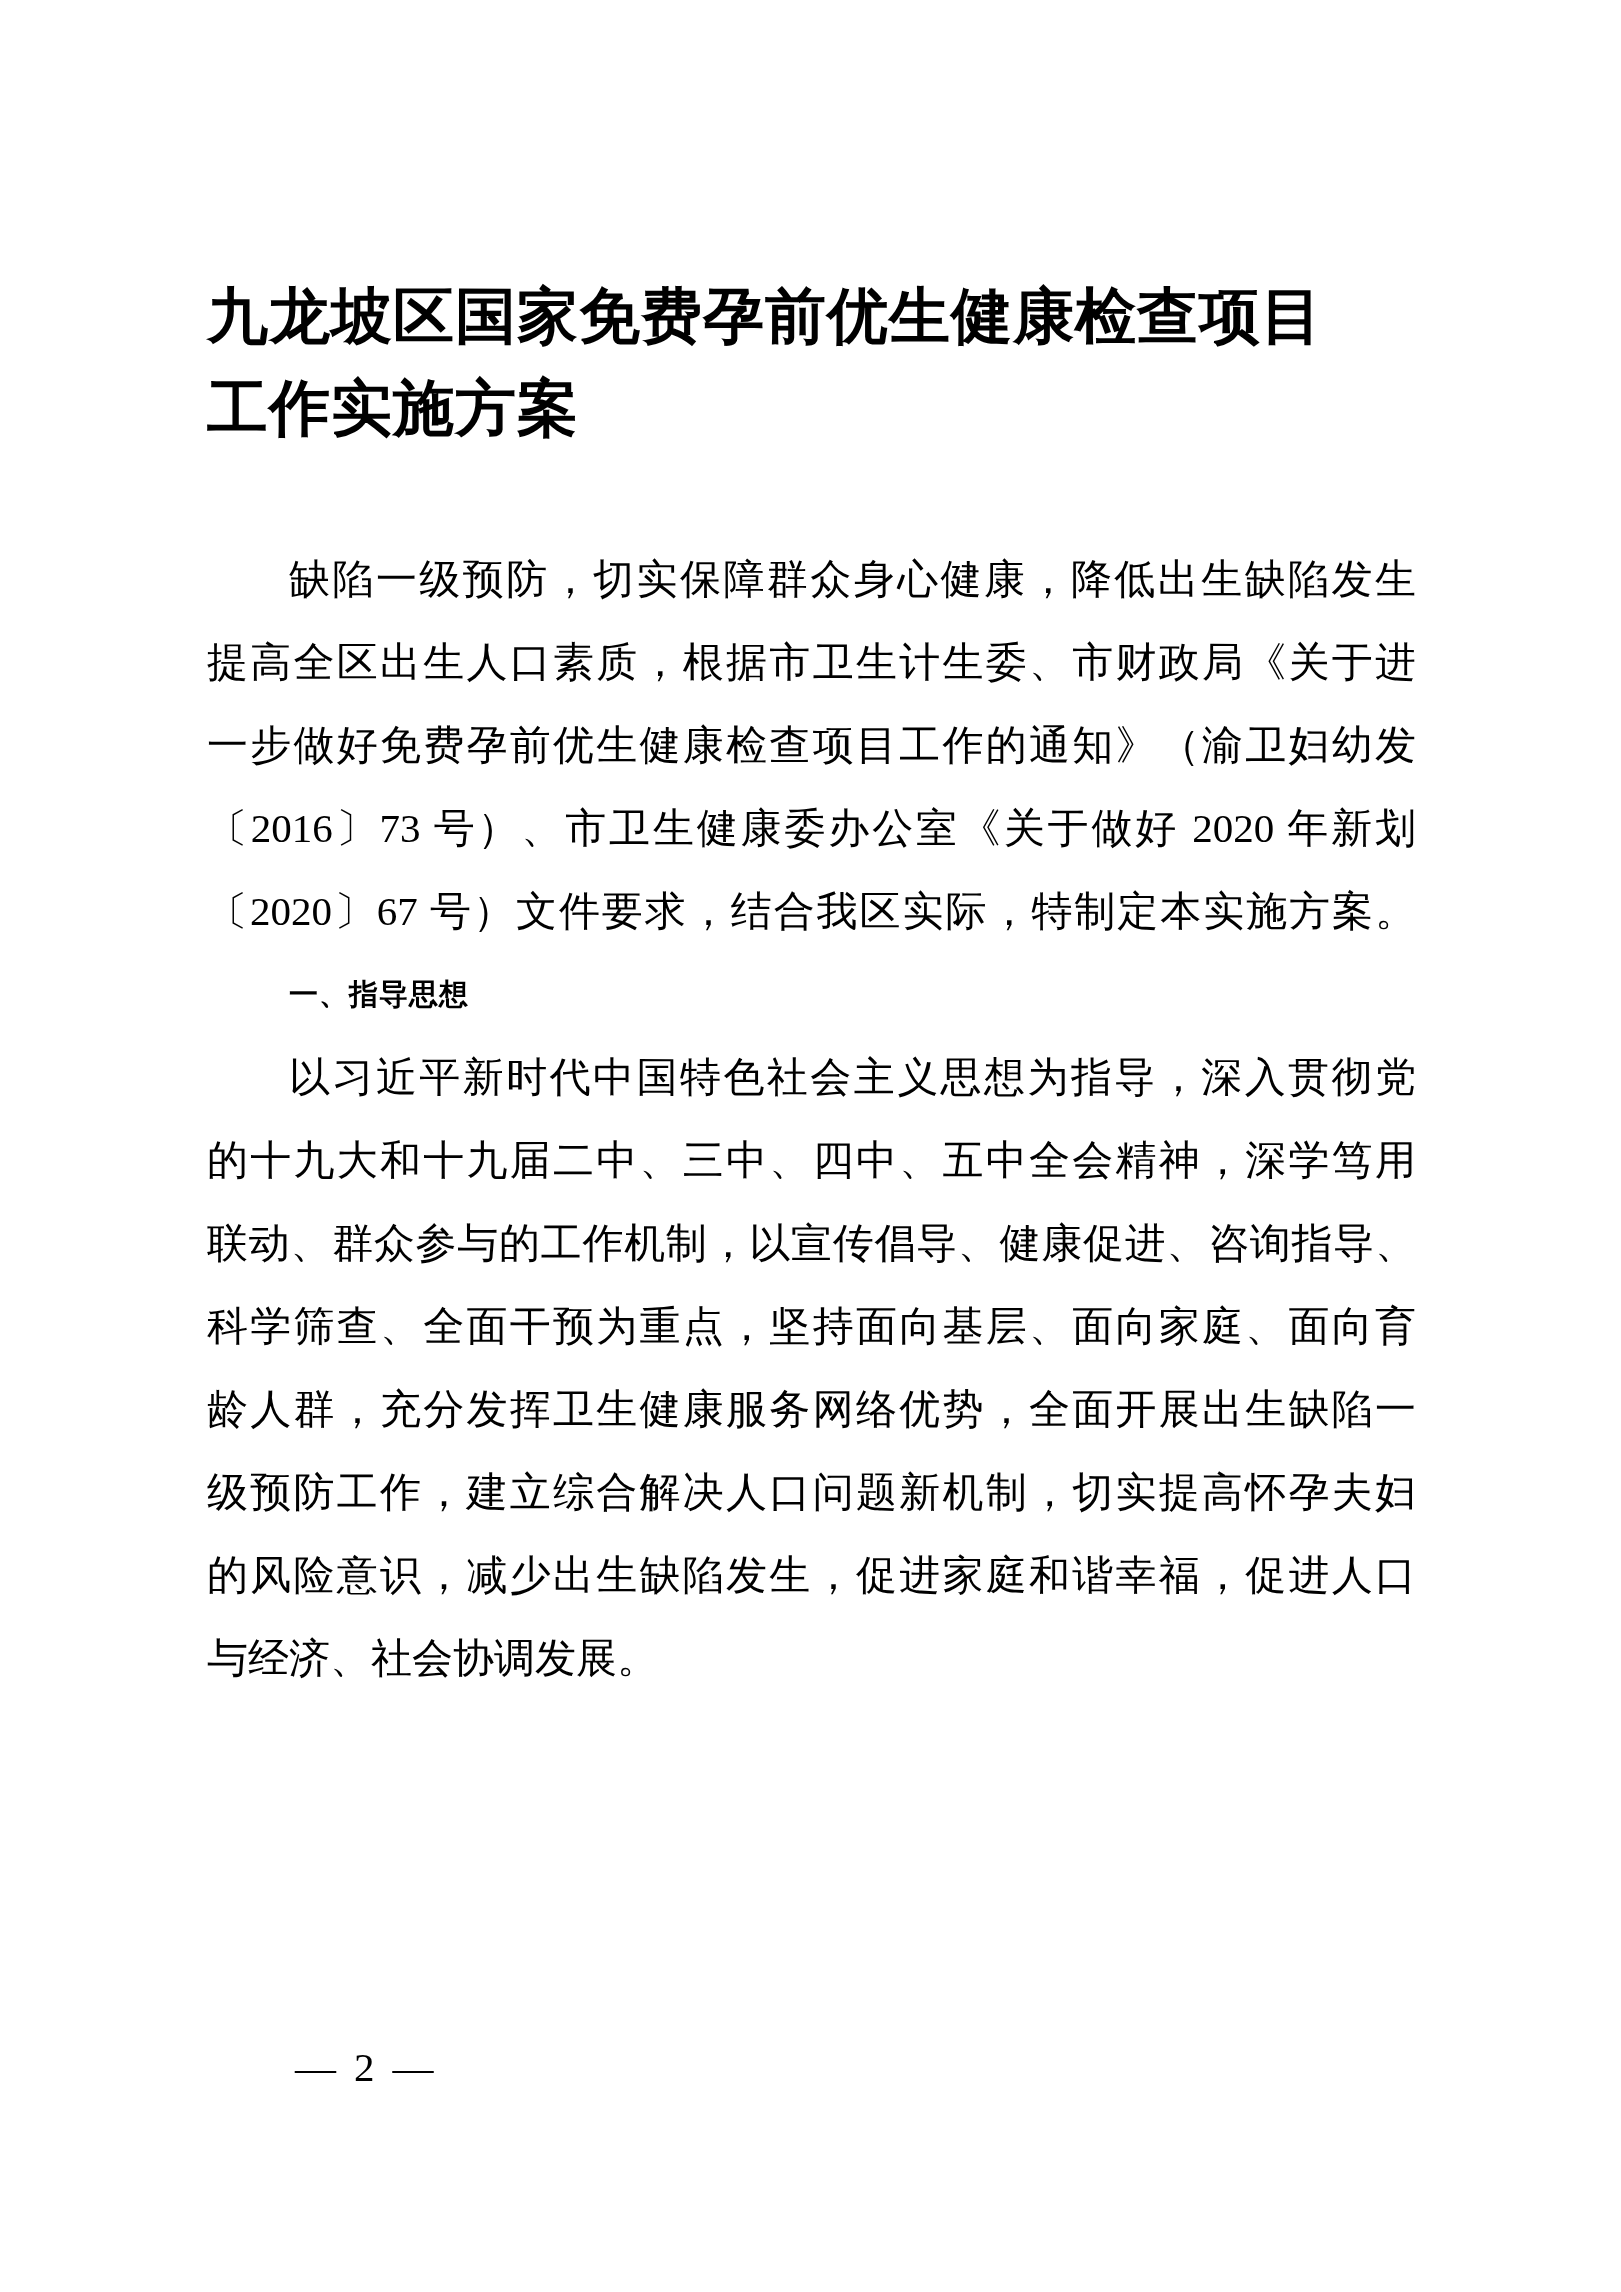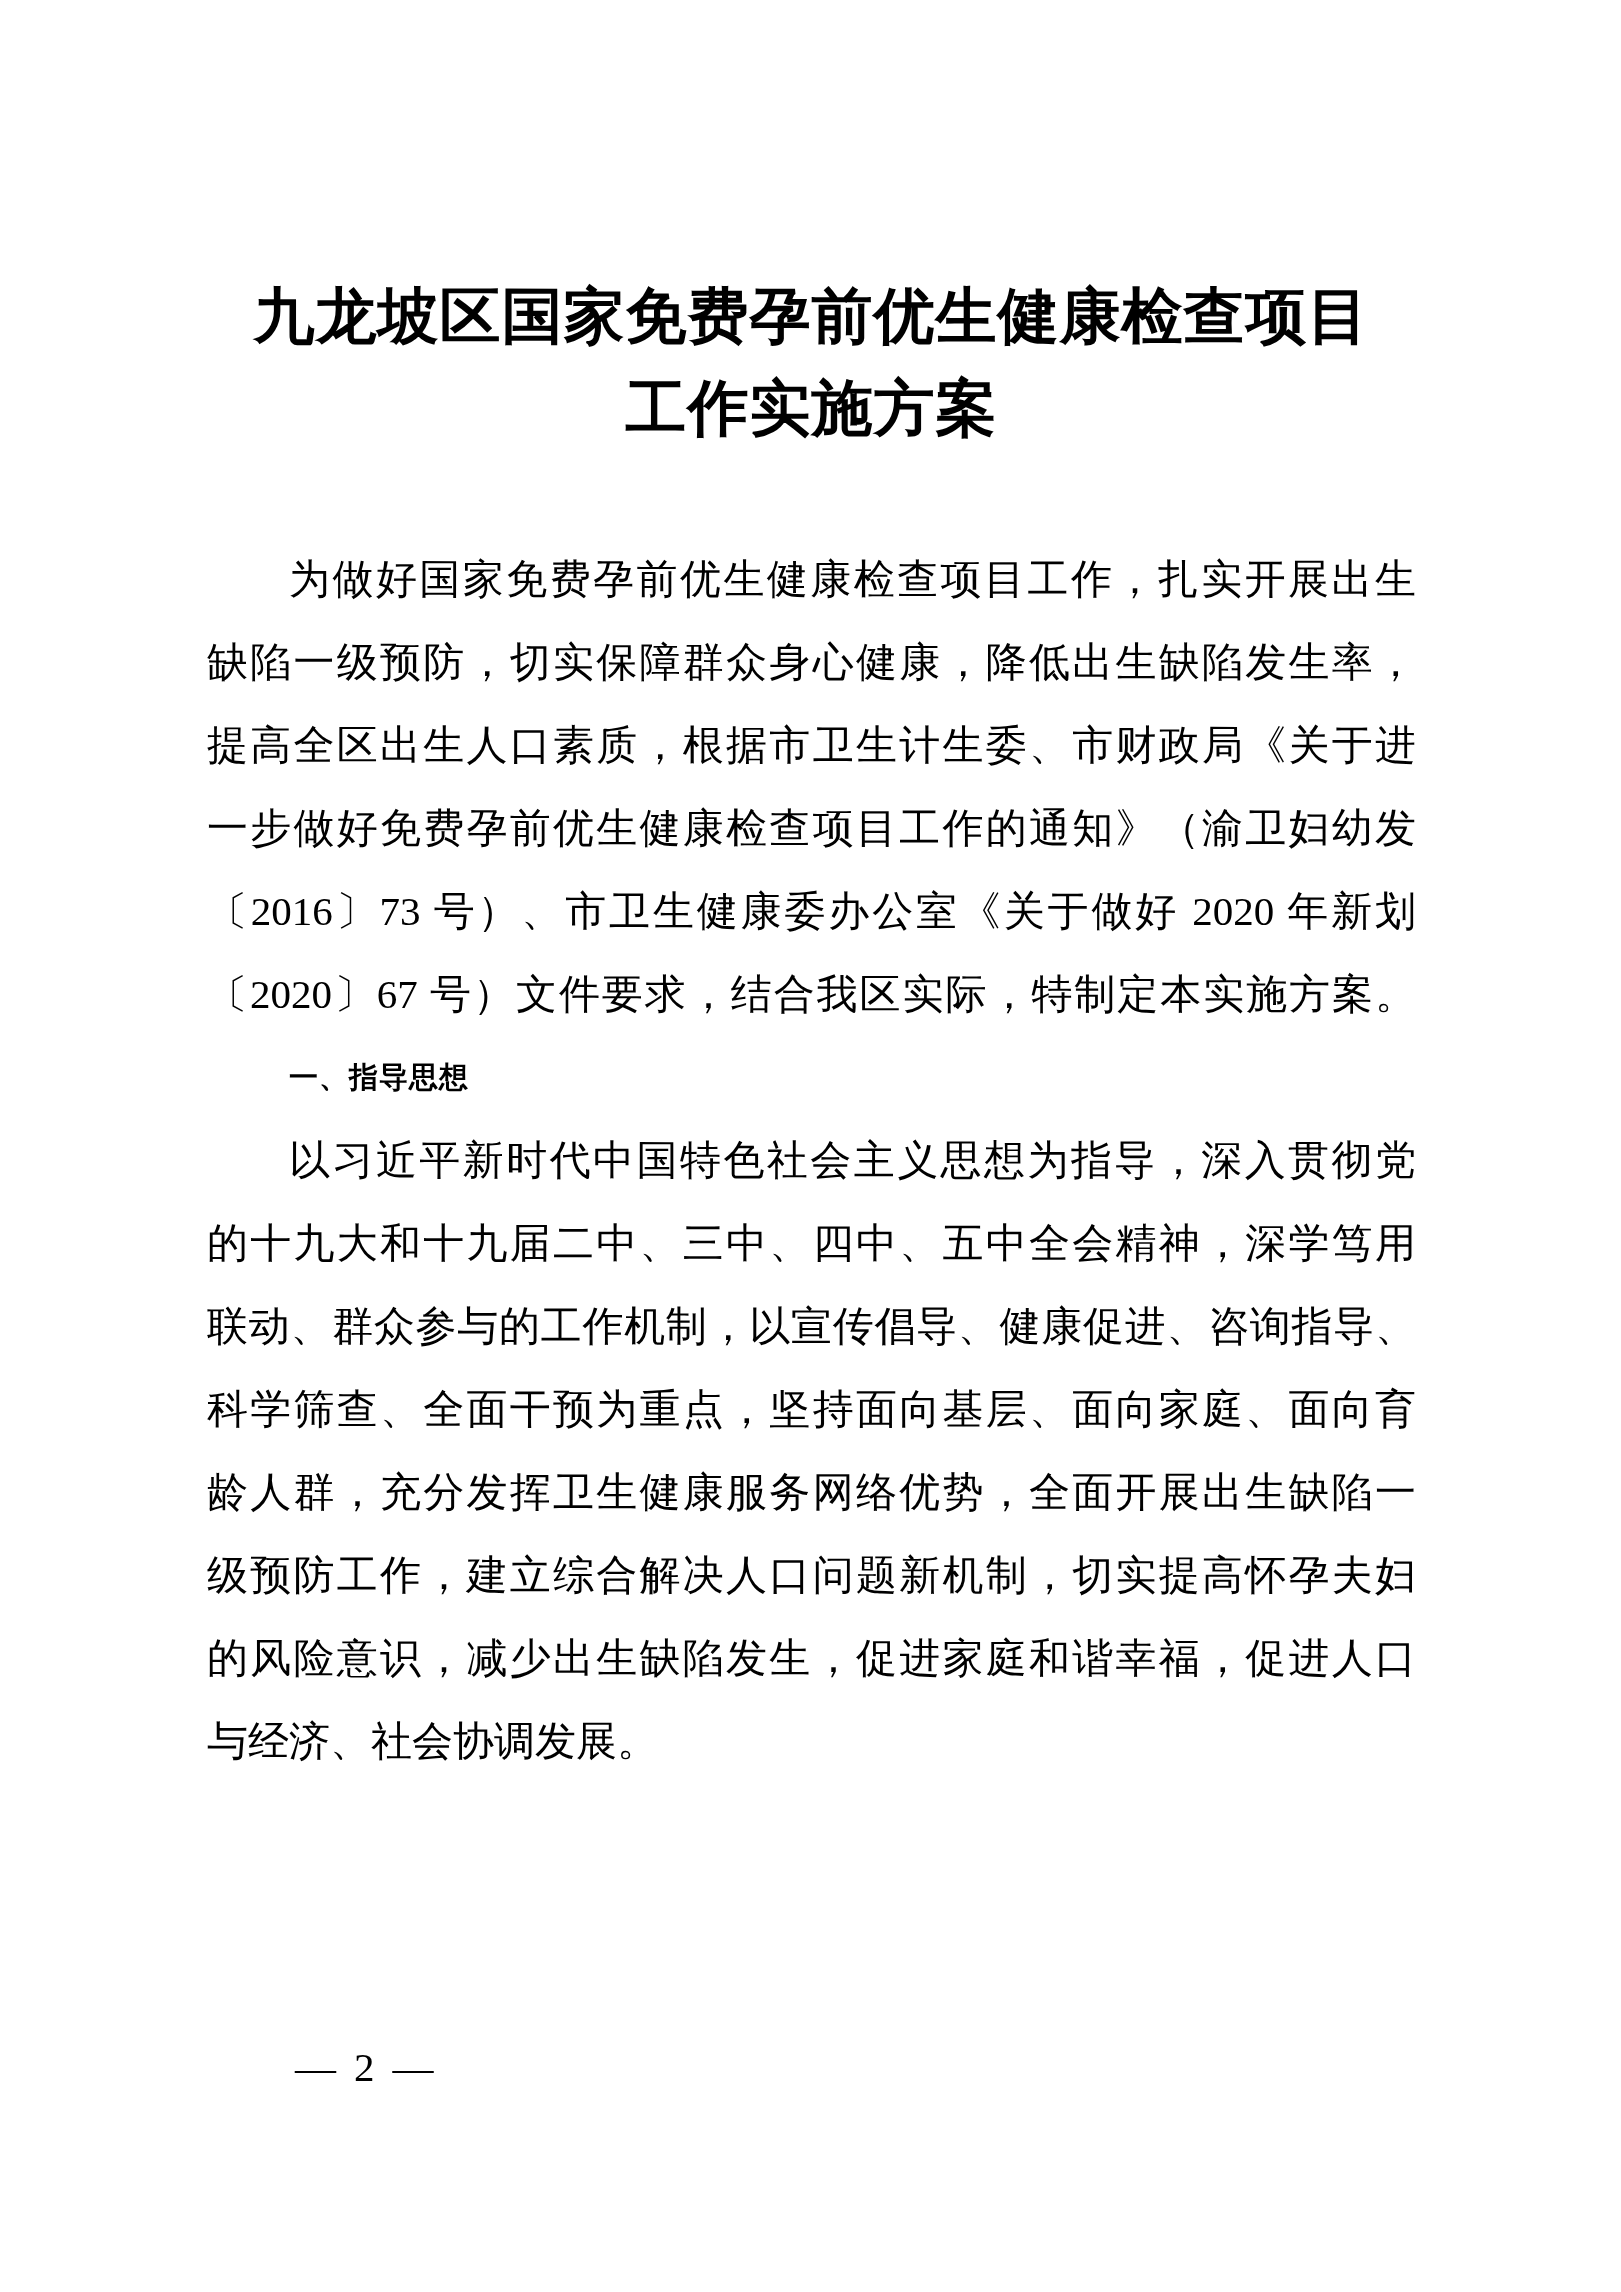--- a/index.html
+++ b/index.html
@@ -14,21 +14,20 @@
     background: #ffffff;
     color: #000000;
     overflow: hidden;
     font-family: "Liberation Serif", serif;
   }
   .title-block {
     position: absolute;
     left: 207px;
     top: 271px;
     width: 1209px;
-    text-align: center;
     font-family: "Liberation Serif", serif;
     font-weight: 700;
     font-size: 61px;
     line-height: 92px;
     letter-spacing: 1px;
     white-space: nowrap;
   }
   .body-block {
     position: absolute;
     left: 207px;
@@ -82,21 +81,20 @@
 <div class="page">
 
   <div class="title-block">
     <div>九龙坡区国家免费孕前优生健康检查项目</div>
     <div>工作实施方案</div>
   </div>
 
   <div class="body-block">
 
     <div class="para">
-      <div class="bline">为做好国家免费孕前优生健康检查项目工作，扎实开展出生</div>
       <div class="bline">缺陷一级预防，切实保障群众身心健康，降低出生缺陷发生率，</div>
       <div class="bline">提高全区出生人口素质，根据市卫生计生委、市财政局《关于进</div>
       <div class="bline">一步做好免费孕前优生健康检查项目工作的通知》（渝卫妇幼发</div>
       <div class="bline">〔2016〕73 号）、市卫生健康委办公室《关于做好 2020 年新划</div>
       <div class="bline">〔2020〕67 号）文件要求，结合我区实际，特制定本实施方案。</div>
     </div>
 
     <div class="section-heading">一、指导思想</div>
 
     <div class="para">

